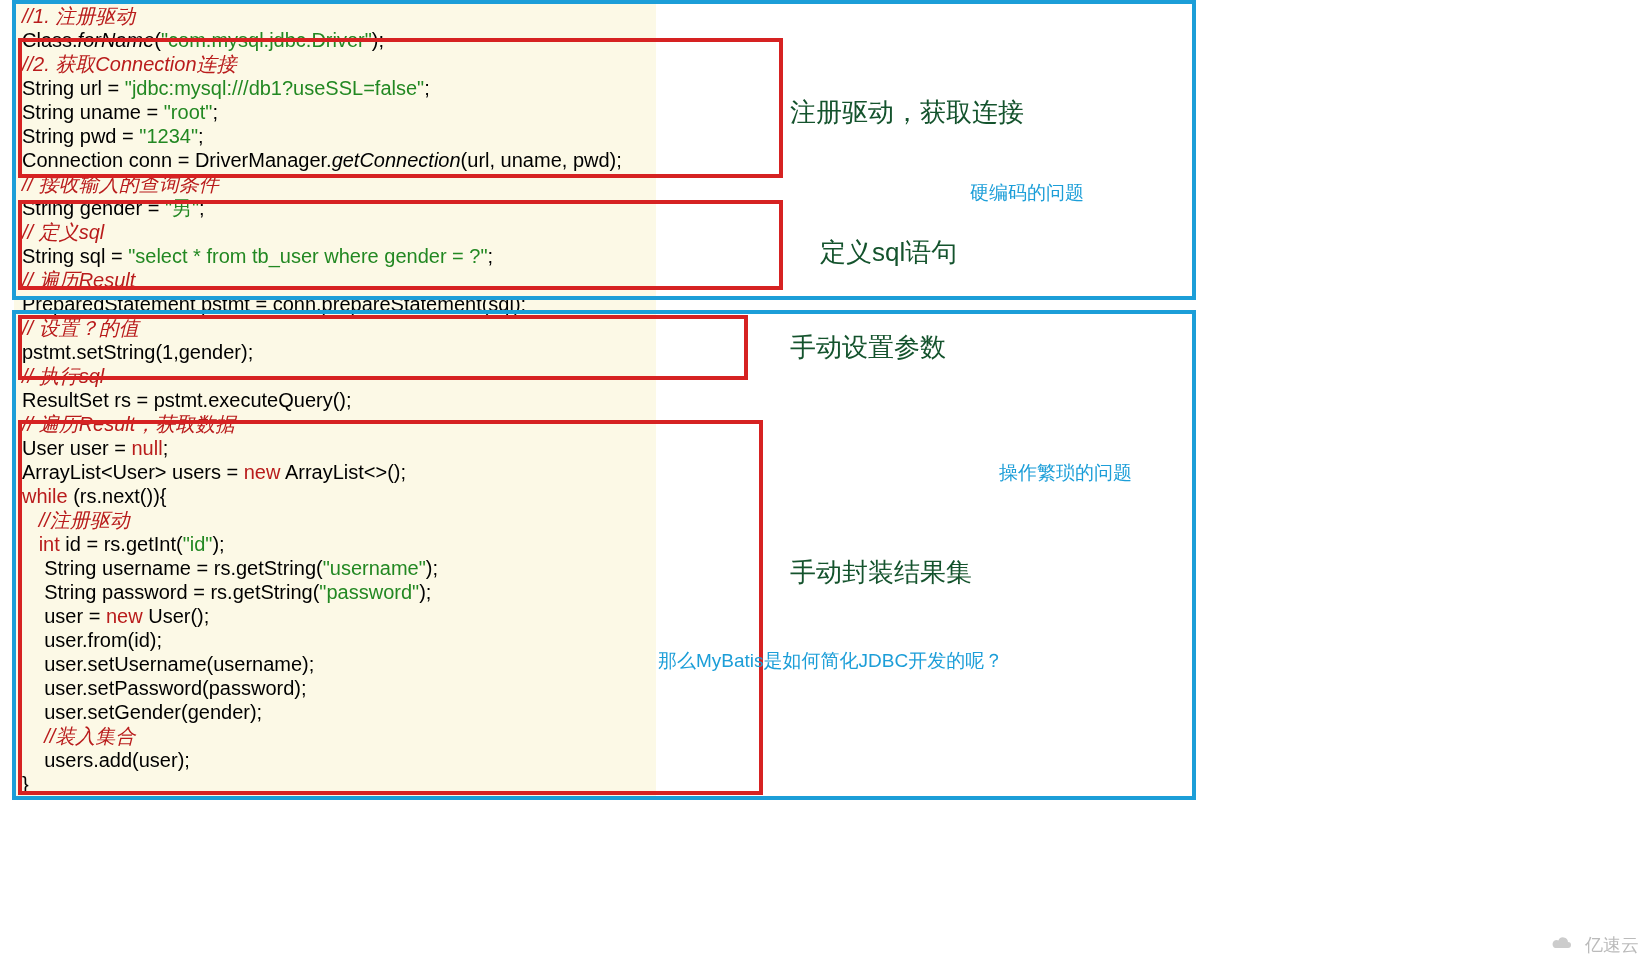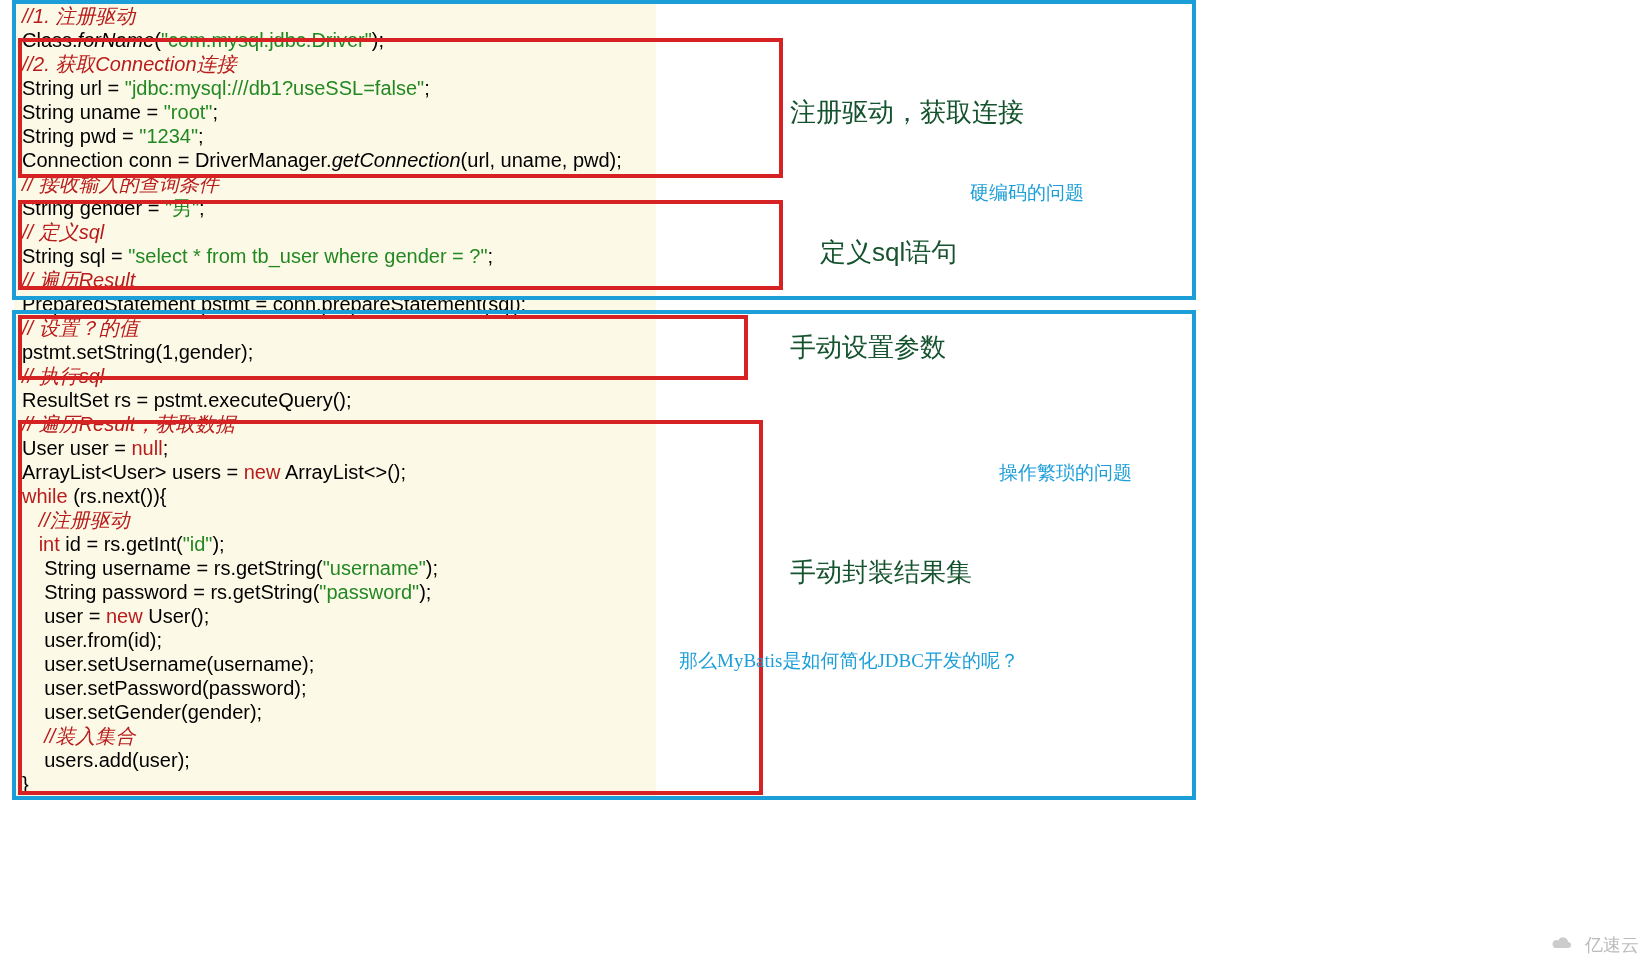--- a/index.html
+++ b/index.html
@@ -111,21 +111,21 @@
 <div class="red-box" style="left:18px; top:200px; width:765px; height:90px;"></div>
 <div class="red-box" style="left:18px; top:315px; width:730px; height:65px;"></div>
 <div class="red-box" style="left:18px; top:420px; width:745px; height:375px;"></div>
 
 <div class="label-red" style="left:790px; top:95px;">注册驱动，获取连接</div>
 <div class="label-blue" style="left:970px; top:180px;">硬编码的问题</div>
 <div class="label-red" style="left:820px; top:235px;">定义sql语句</div>
 <div class="label-red" style="left:790px; top:330px;">手动设置参数</div>
 <div class="label-blue" style="left:976px; top:460px;margin-left:23px;">操作繁琐的问题</div>
 <div class="label-red" style="left:790px; top:555px;text-align:center;">手动封装结果集</div>
-<div class="label-blue" style="left:679px; top:648px;font-family:Liberation Serif, serif;">那么MyBatis是如何简化JDBC开发的呢？</div>
+<div class="label-blue" style="left:658px; top:648px;">那么MyBatis是如何简化JDBC开发的呢？</div>
 
 <div class="watermark">
   <span>
     <svg width="22" height="16" viewBox="0 0 22 16">
         <path fill="#cccccc" d="M17 7a5 5 0 00-9.6-1.6A4 4 0 004 13h13a3 3 0 000-6z"></path>
       </svg>
   </span>
   <span>亿速云</span>
 </div>
 

